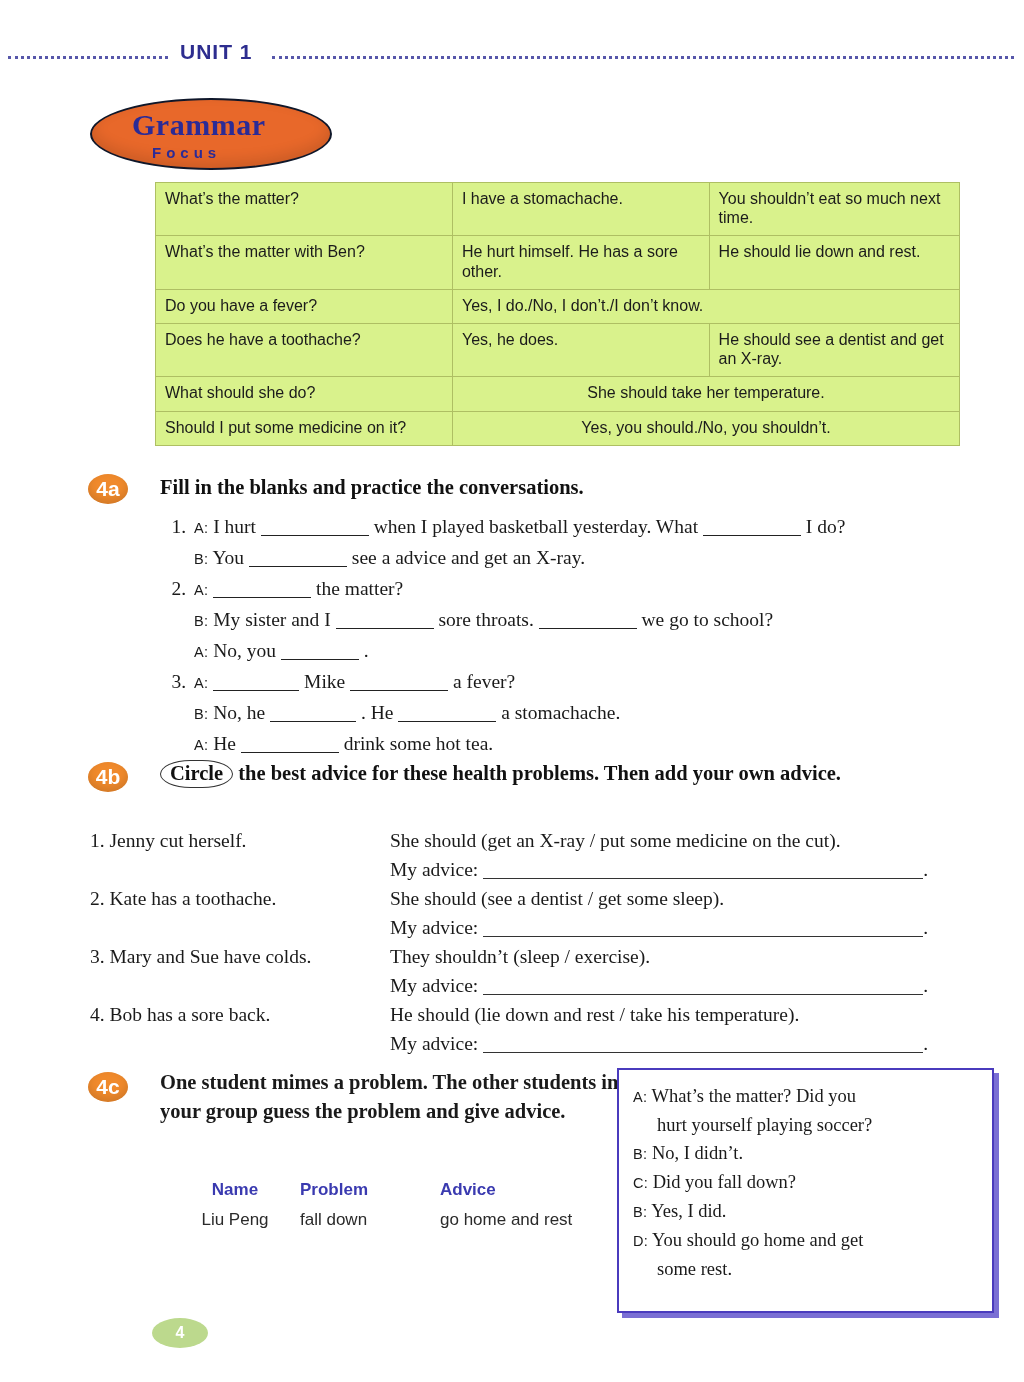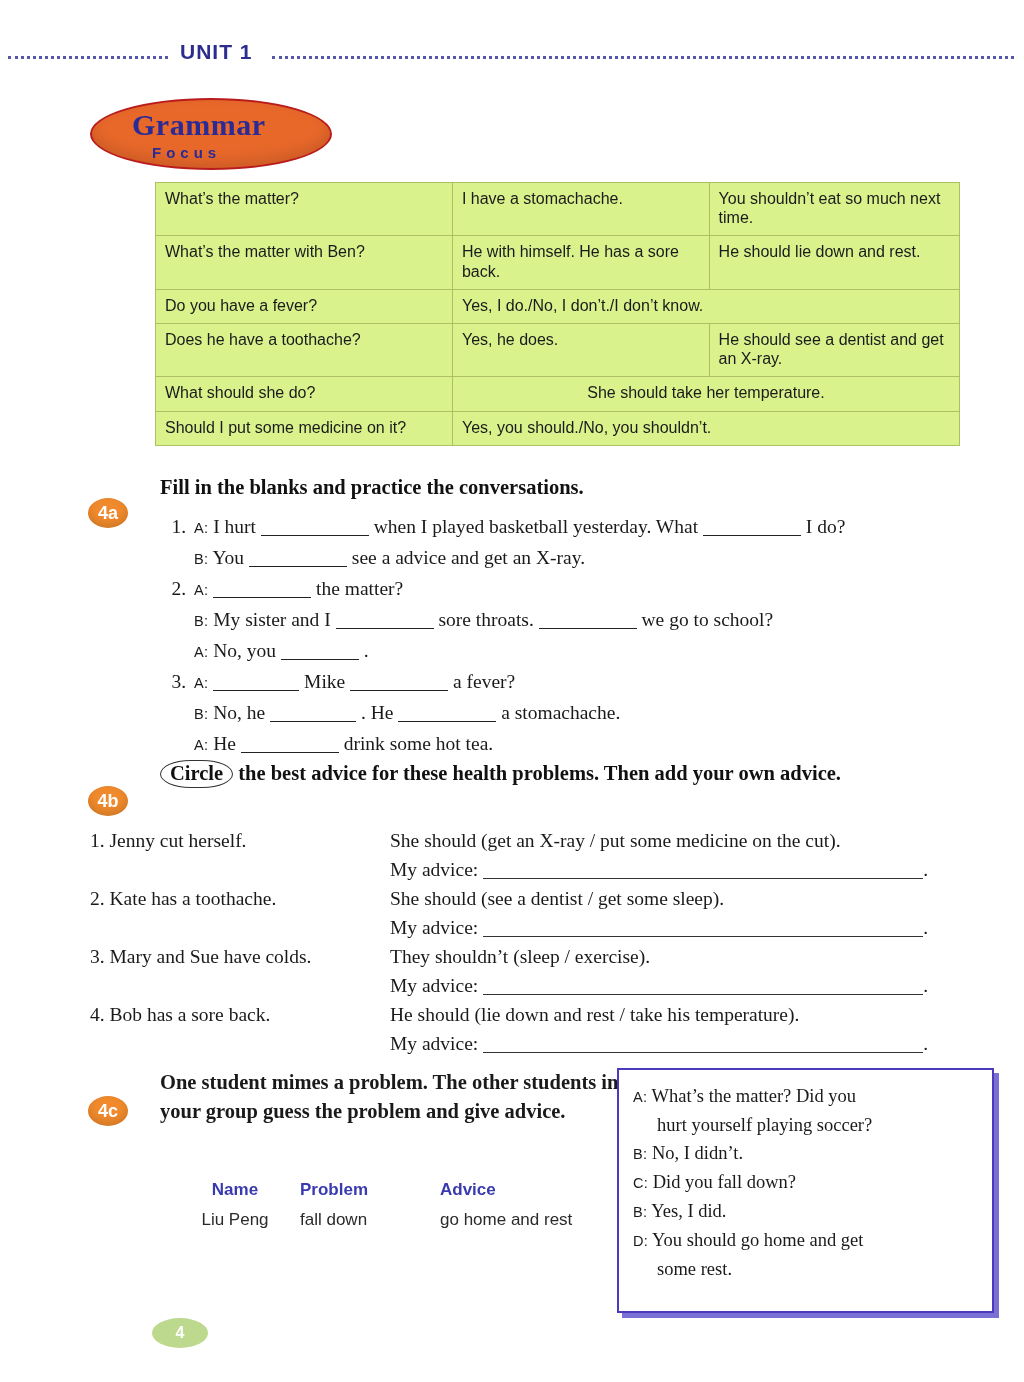--- a/index.html
+++ b/index.html
@@ -17,21 +17,21 @@
   .header{position:absolute;left:0;top:40px;width:972px;height:34px;}
   .dotline{position:absolute;top:16px;height:0;border-top:3px dotted #3a3a9c;opacity:.85;}
   .dotline.left{left:8px;width:160px;}
   .dotline.right{left:272px;width:742px;}
   .unit{position:absolute;left:180px;top:0;font-family:"Liberation Sans",sans-serif;font-weight:bold;font-size:21px;letter-spacing:1px;color:#2d2d8f;}
 
   
   .badge{
     position:absolute;left:90px;top:98px;width:238px;height:68px;
     background:#e8682a;border-radius:50%/50%;
-    border:2px solid #b91c1c;
+    border:2px solid #0f172a;
     box-shadow:inset 0 -6px 14px rgba(0,0,0,.12);
   }
   .badge .g{
     position:absolute;left:40px;top:8px;
     font-family:"Liberation Serif",serif;font-weight:bold;font-size:30px;
     color:#2b2b96;letter-spacing:.5px;
   }
   .badge .f{
     position:absolute;left:60px;top:44px;
     font-family:"Liberation Sans",sans-serif;font-weight:bold;font-size:15px;
@@ -55,24 +55,23 @@
     line-height:1.2;
   }
   .gtable td.c1{width:300px;}
   .gtable td.c2{width:253px;}
   .gtable td.c3{width:250px;}
 
   
   .marker{
     position:absolute;width:40px;height:30px;border-radius:50%;
     background:#f08a2c;
-    font-family:"Liberation Sans",sans-serif;font-weight:bold;font-size:18px;
+    font-family:"Liberation Sans",sans-serif;font-weight:bold;font-size:21px;
     color:#ffffff;text-align:center;line-height:30px;
     box-shadow:inset 0 -4px 8px rgba(0,0,0,.13);
-    margin-top:24px;
   }
   .sechead{
     position:absolute;font-family:"Liberation Serif",serif;font-weight:bold;
     font-size:20.5px;color:#111;
   }
 
   
   .ex4a{position:absolute;left:160px;top:512px;width:830px;font-size:19.5px;line-height:29px;}
   .row{position:relative;white-space:nowrap;}
   .num{display:inline-block;width:26px;text-align:right;margin-right:8px;}
@@ -136,39 +135,39 @@
 
   <table class="gtable">
     <tbody>
         <tr>
       <td class="c1">What’s the matter?</td>
       <td class="c2">I have a stomachache.</td>
       <td class="c3">You shouldn’t eat so much next time.</td>
     </tr>
     <tr>
       <td class="c1">What’s the matter with Ben?</td>
-      <td class="c2">He with himself. He has a sore back.</td>
+      <td class="c2">He hurt himself. He has a sore other.</td>
       <td class="c3">He should lie down and rest.</td>
     </tr>
     <tr>
       <td class="c1">Do you have a fever?</td>
       <td colspan="2">Yes, I do./No, I don’t./I don’t know.</td>
     </tr>
     <tr>
       <td class="c1">Does he have a toothache?</td>
       <td class="c2">Yes, he does.</td>
       <td class="c3">He should see a dentist and get an X-ray.</td>
     </tr>
     <tr>
       <td class="c1">What should she do?</td>
       <td colspan="2" style="text-align:center">She should take her temperature.</td>
     </tr>
     <tr>
       <td class="c1">Should I put some medicine on it?</td>
-      <td colspan="2" style="text-align:left">Yes, you should./No, you shouldn’t.</td>
+      <td colspan="2" style="text-align:center">Yes, you should./No, you shouldn’t.</td>
     </tr>
   </tbody>
     </table>
 
   <div class="marker" style="left:88px;top:474px;">4a</div>
   <div class="sechead" style="left:160px;top:476px;">Fill in the blanks and practice the conversations.</div>
 
   <div class="ex4a">
 
     <div class="row">

